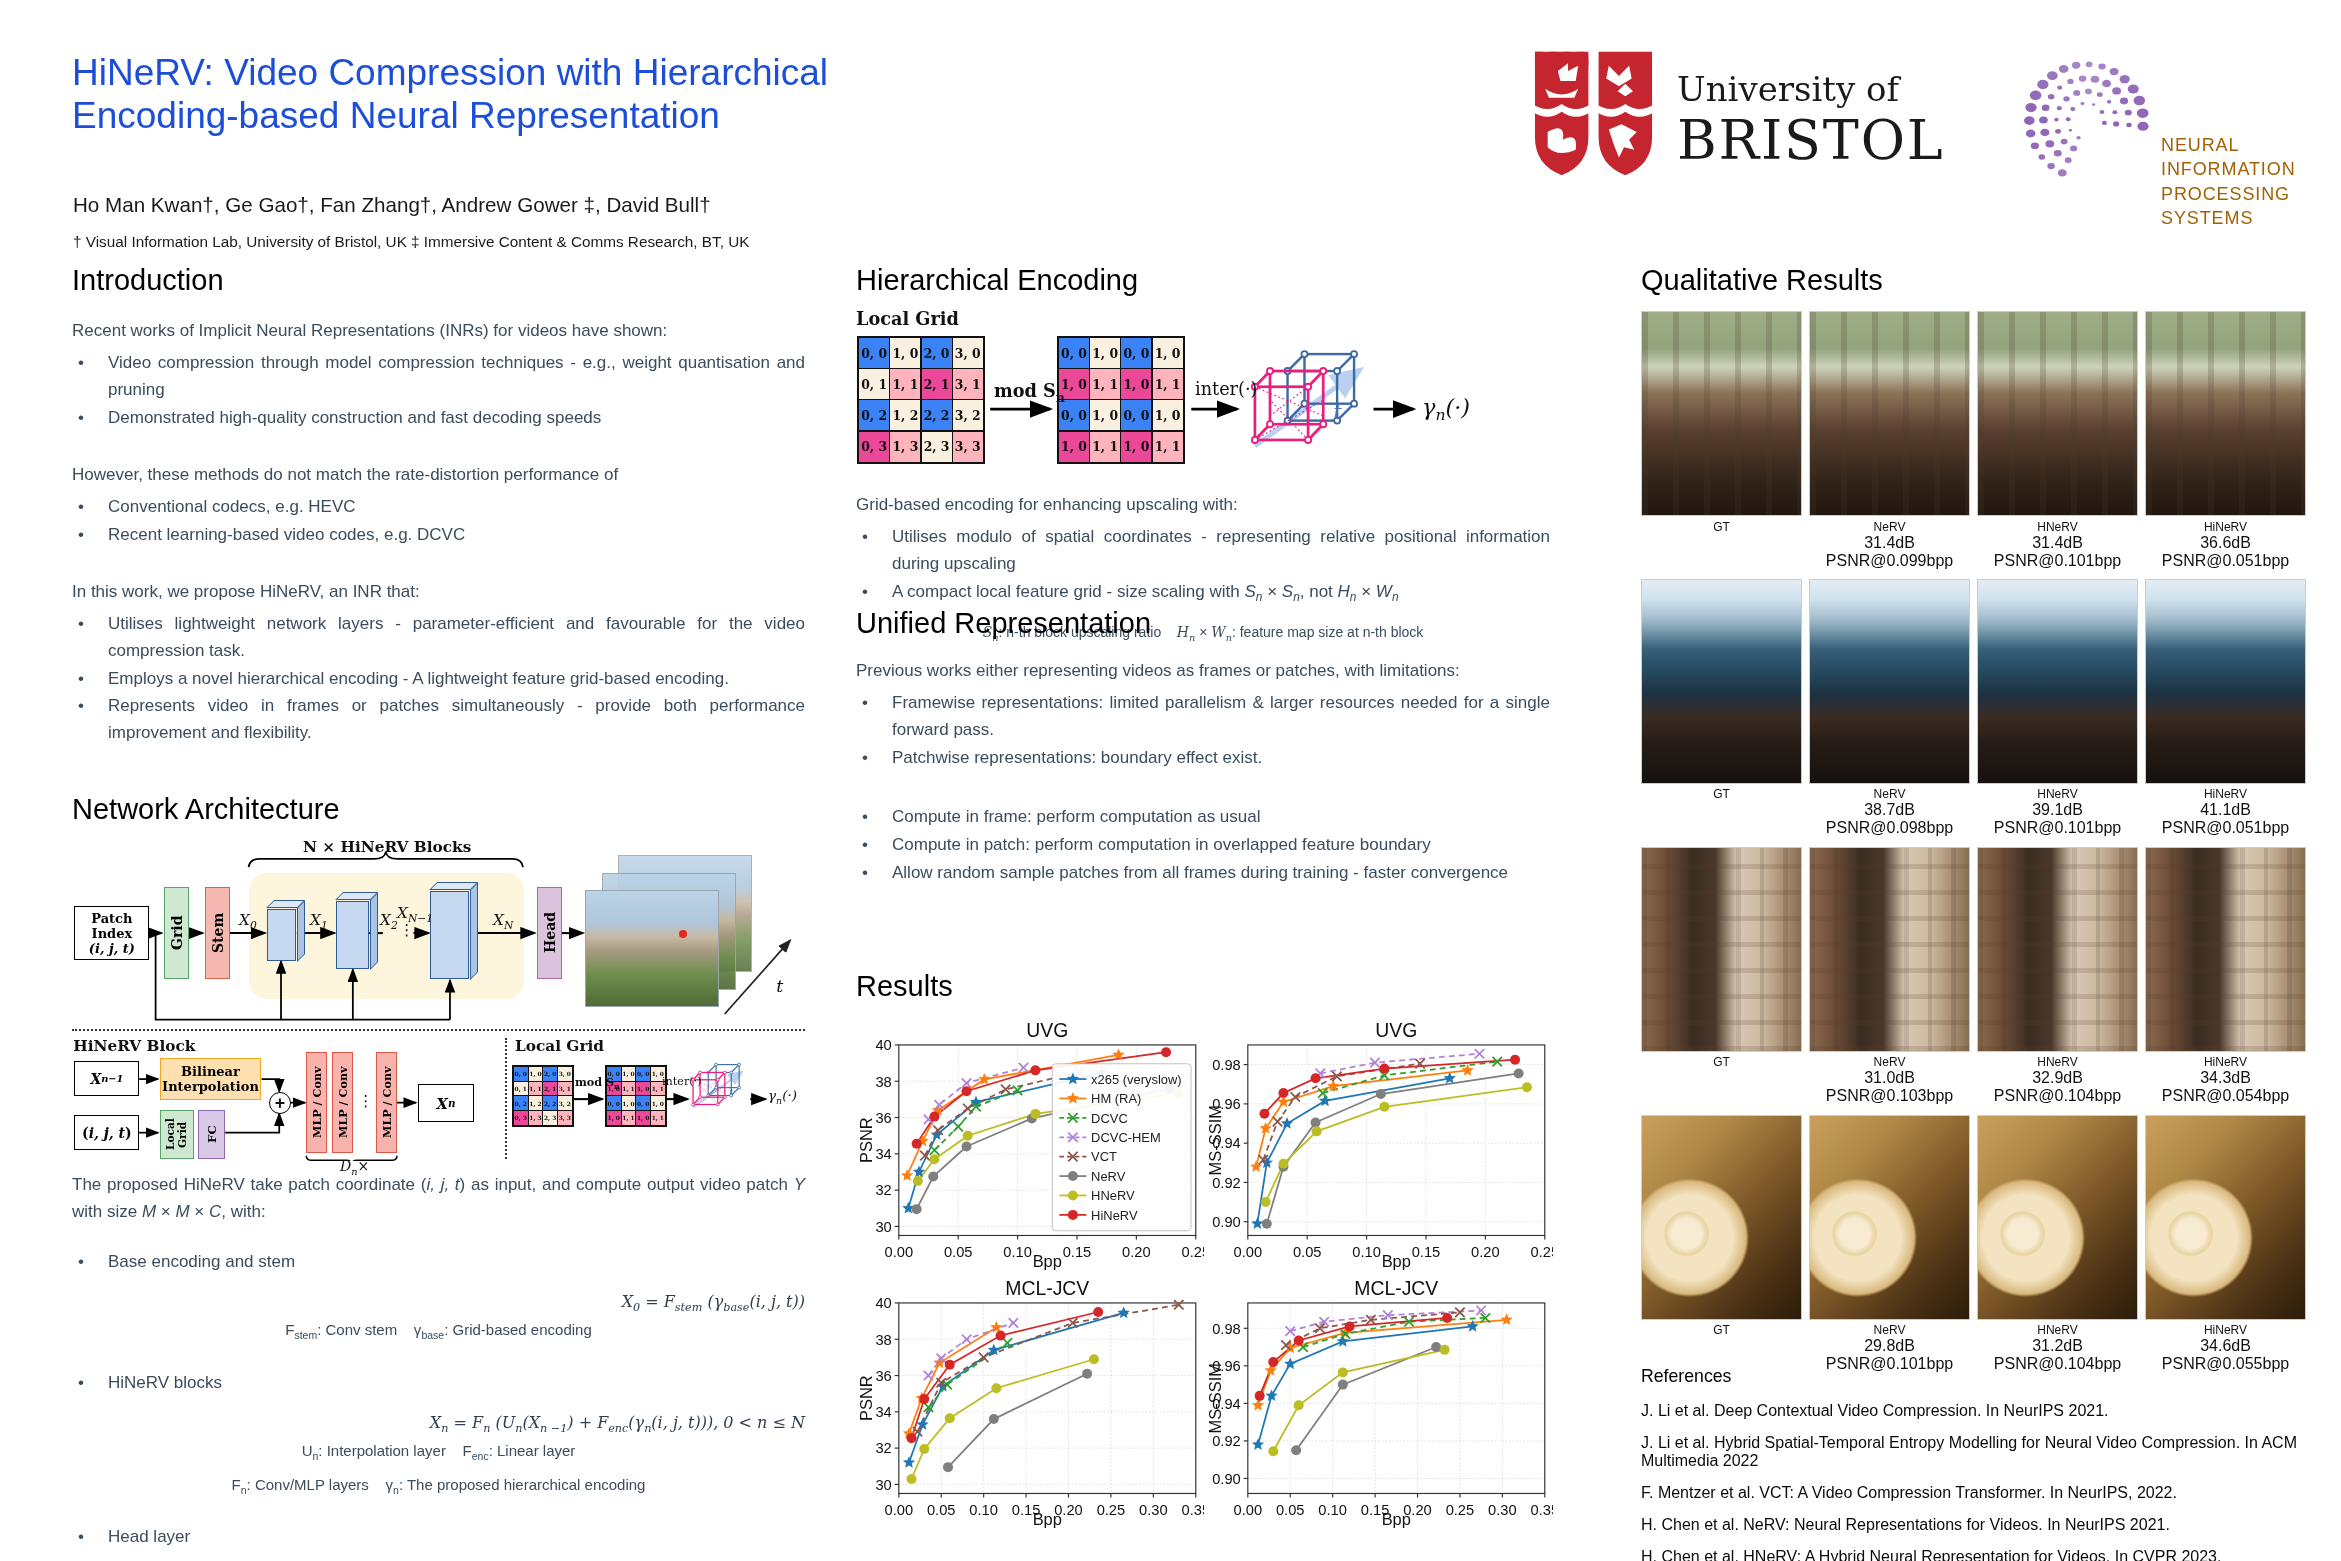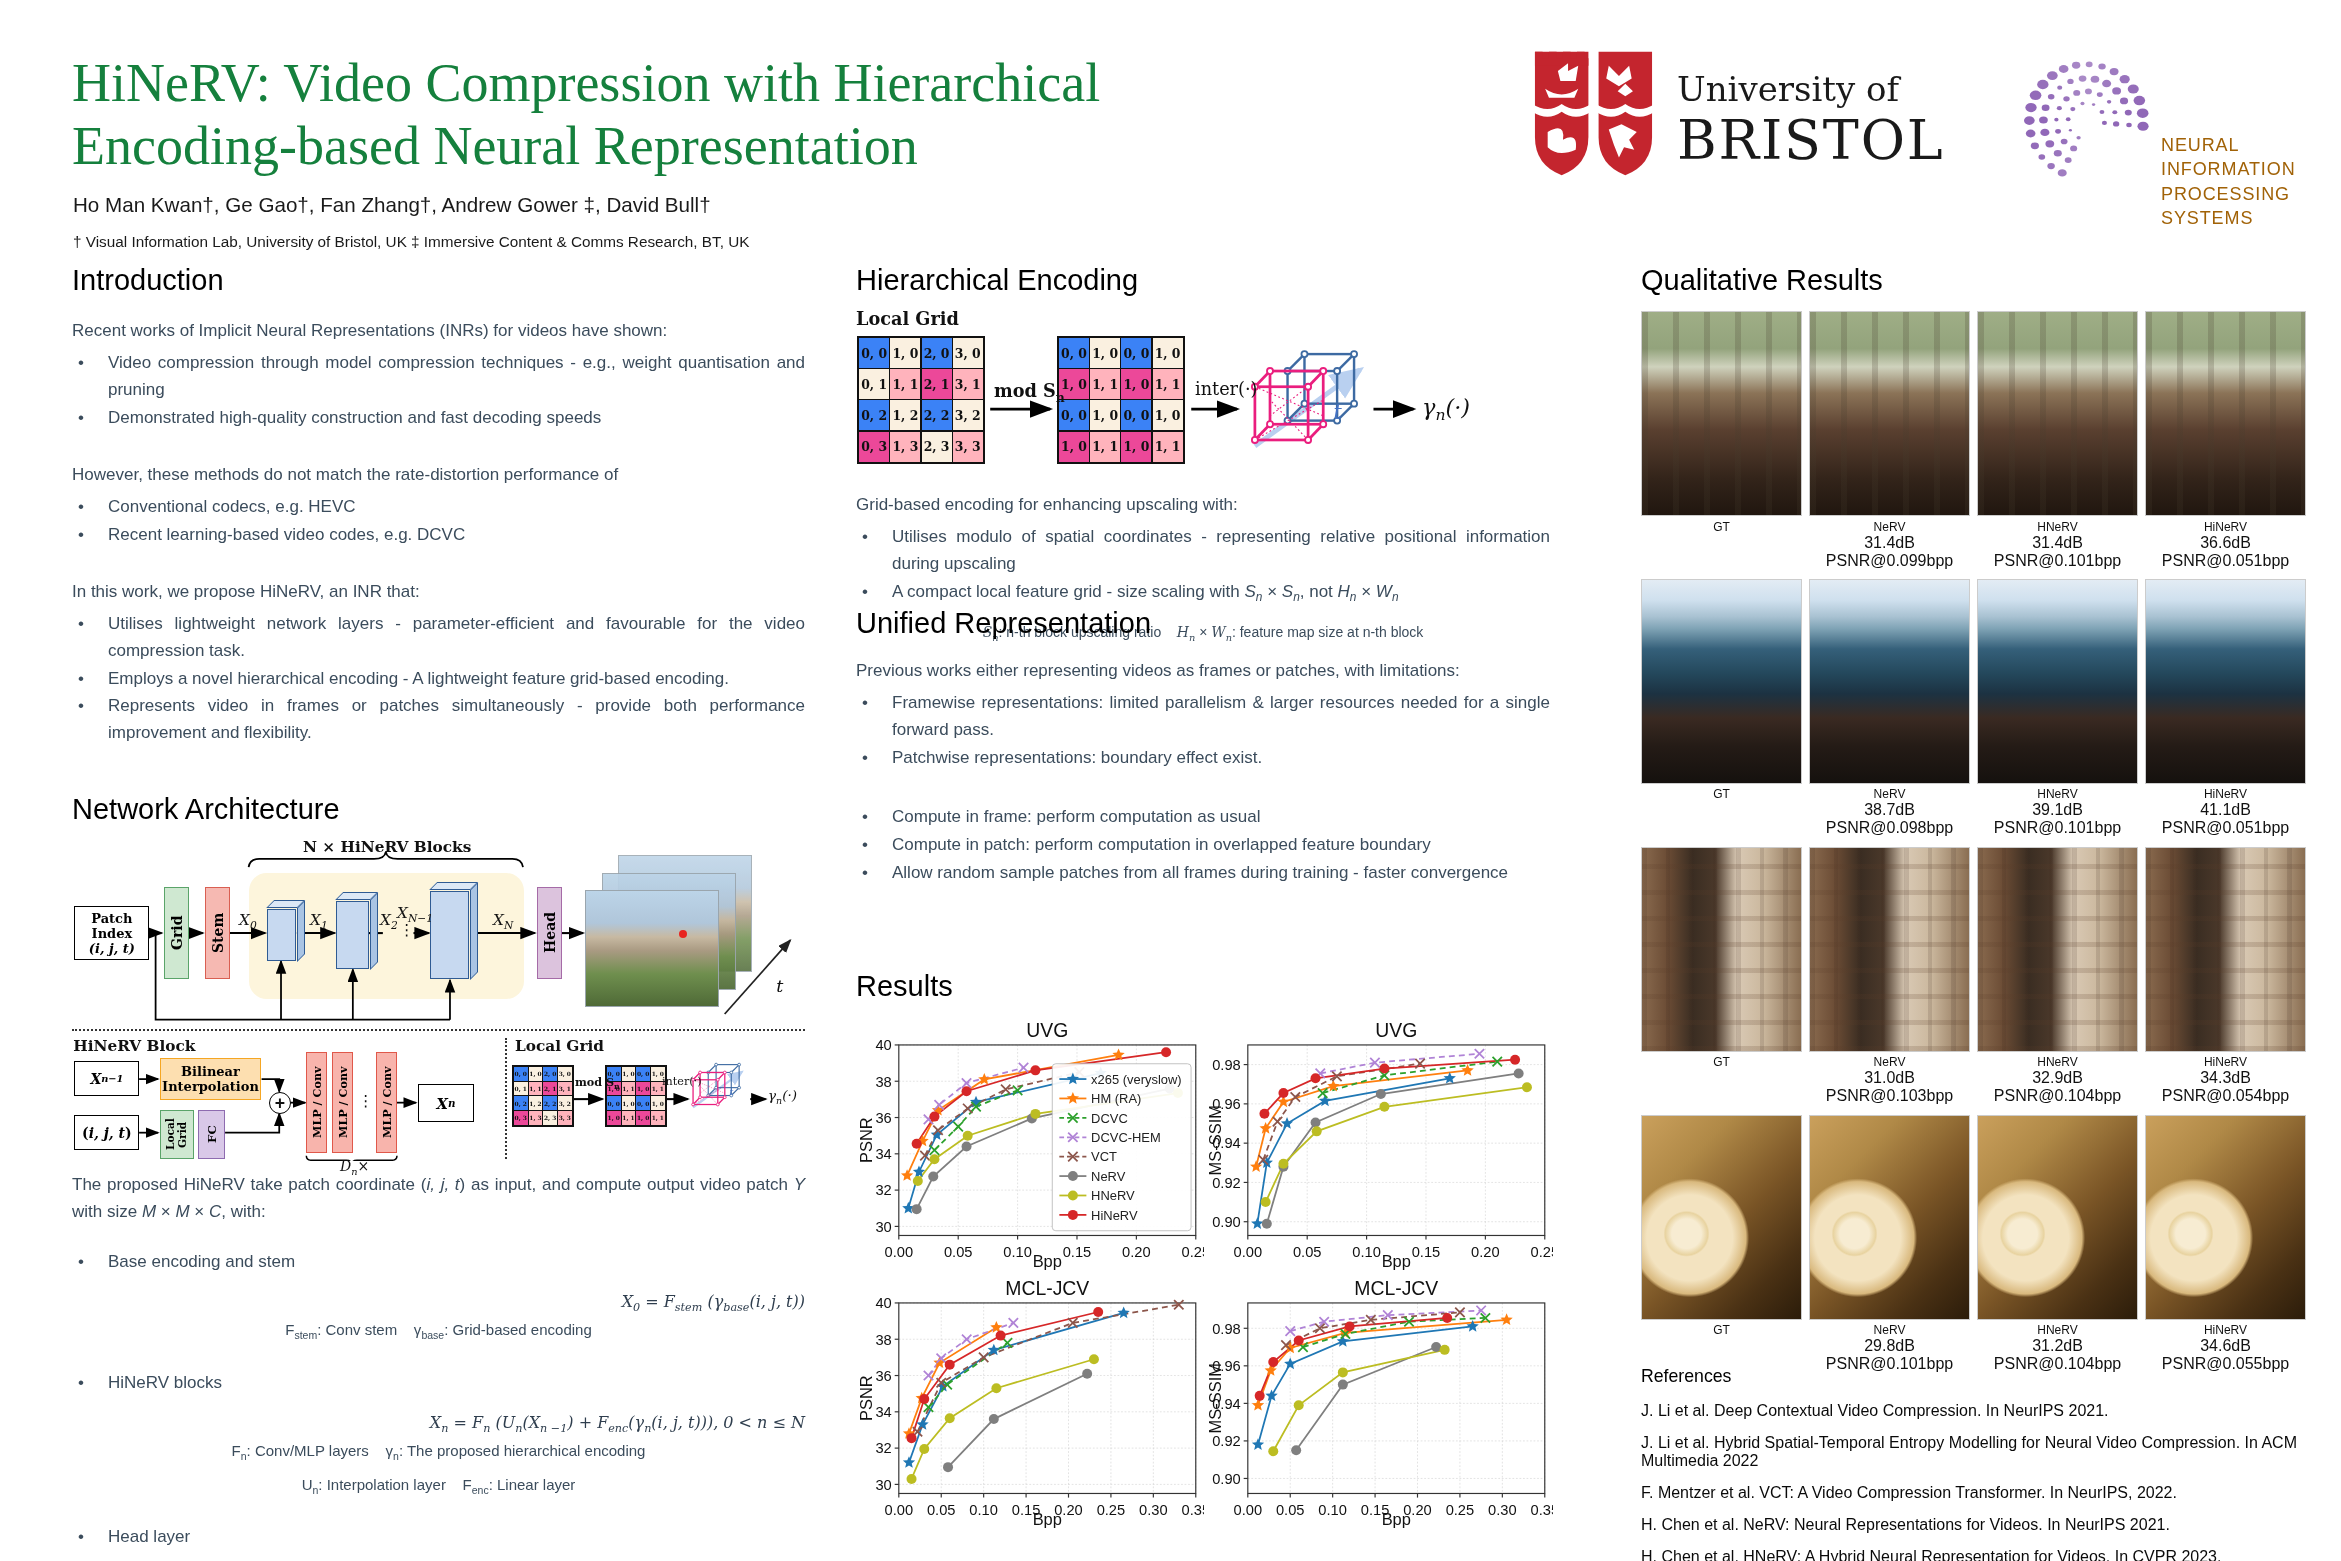--- a/index.html
+++ b/index.html
@@ -1,20 +1,20 @@
 <!DOCTYPE html>
 <html style="font-size:9.4px"><head>
 <meta charset="utf-8">
 <style>
   html,body{margin:0;padding:0;}
   body{width:2342px;height:1561px;position:relative;background:#ffffff;overflow:hidden;
        font-family:"Liberation Sans", sans-serif;color:#111;}
   .abs{position:absolute;}
   
-  .title{font-size:54px;line-height:1.16;color:#15803d;letter-spacing:0;font-family:Liberation Serif, serif;}
+  .title{font-size:37px;line-height:1.16;color:#1d4ed8;letter-spacing:0;}
   .authors{font-size:20.6px;color:#1a1a1a;}
   .affil{font-size:15.3px;color:#1a1a1a;}
   .sec-h{font-size:29px;color:#000;}
   
   .bodytxt{font-size:17px;line-height:1.56;color:#3b4c5c;text-align:justify;}
   .bodytxt p{margin:0 0 5.9px 0;}
   ul.bul{list-style:none;margin:2.4px 0 15.3px 0;padding:0;}
   ul.bul li{display:flex;margin:0 0 1.2px 0;}
   ul.bul li .dot{flex:none;width:36px;padding-left:5.9px;box-sizing:border-box;}
   ul.bul li .btxt{flex:1;text-align:justify;}
@@ -427,22 +427,22 @@
   <div class="formula">X<sub>0</sub> = F<sub>stem</sub> (γ<sub>base</sub>(i, j, t))</div>
   <div class="fnote">F<sub>stem</sub>: Conv stem&nbsp;&nbsp;&nbsp;&nbsp;γ<sub>base</sub>: Grid-based encoding</div>
   <div class="gapbig"></div>
   <ul class="bul">
     <li>
         <span class="dot">•</span>
         <span class="btxt">HiNeRV blocks</span>
       </li>
   </ul>
   <div class="formula">X<sub>n</sub> = F<sub>n</sub> (U<sub>n</sub>(X<sub>n −1</sub>) + F<sub>enc</sub>(γ<sub>n</sub>(i, j, t))), 0 &lt; n ≤ N</div>
+  <div class="fnote">U<sub>n</sub>: Interpolation layer&nbsp;&nbsp;&nbsp;&nbsp;F<sub>enc</sub>: Linear layer</div>
   <div class="fnote">F<sub>n</sub>: Conv/MLP layers&nbsp;&nbsp;&nbsp;&nbsp;γ<sub>n</sub>: The proposed hierarchical encoding</div>
-  <div class="fnote">U<sub>n</sub>: Interpolation layer&nbsp;&nbsp;&nbsp;&nbsp;F<sub>enc</sub>: Linear layer</div>
   <div class="gapbig"></div>
   <ul class="bul">
     <li>
         <span class="dot">•</span>
         <span class="btxt">Head layer</span>
       </li>
   </ul>
 
 </div>
 

